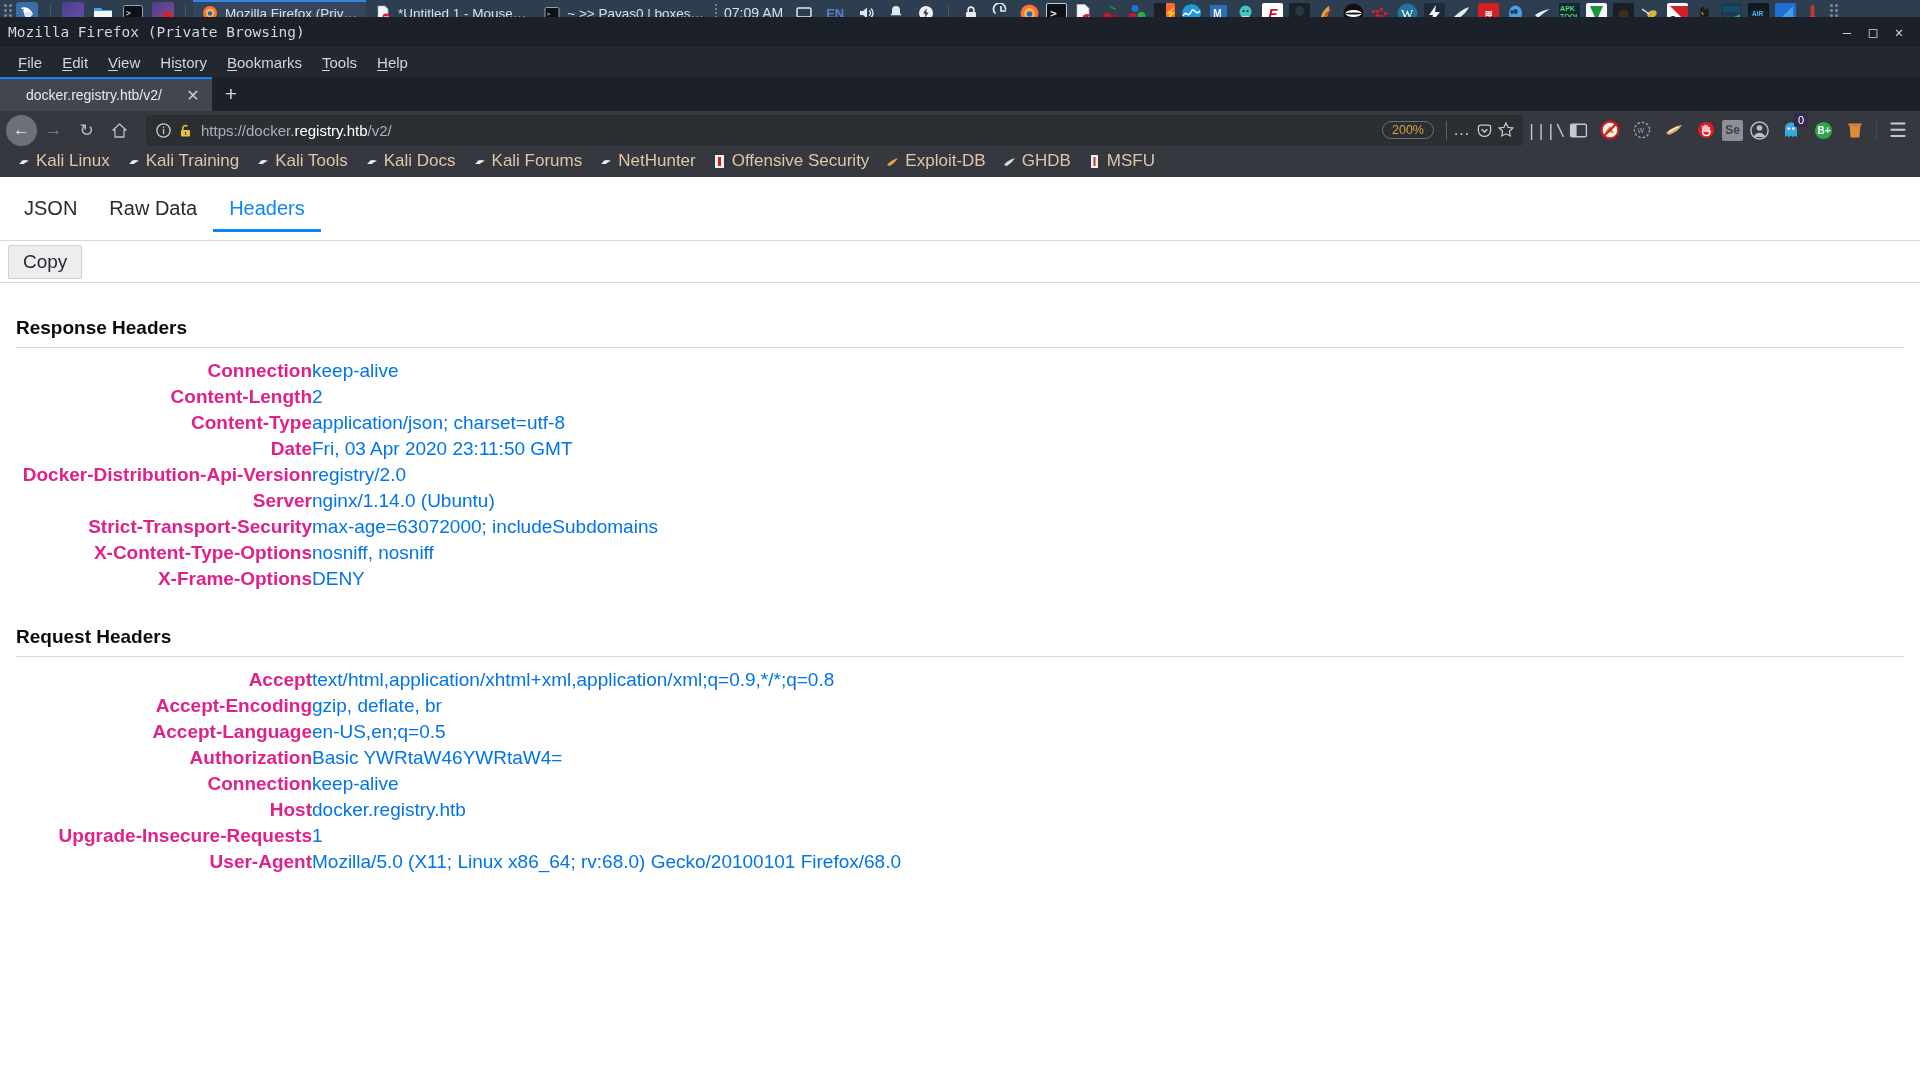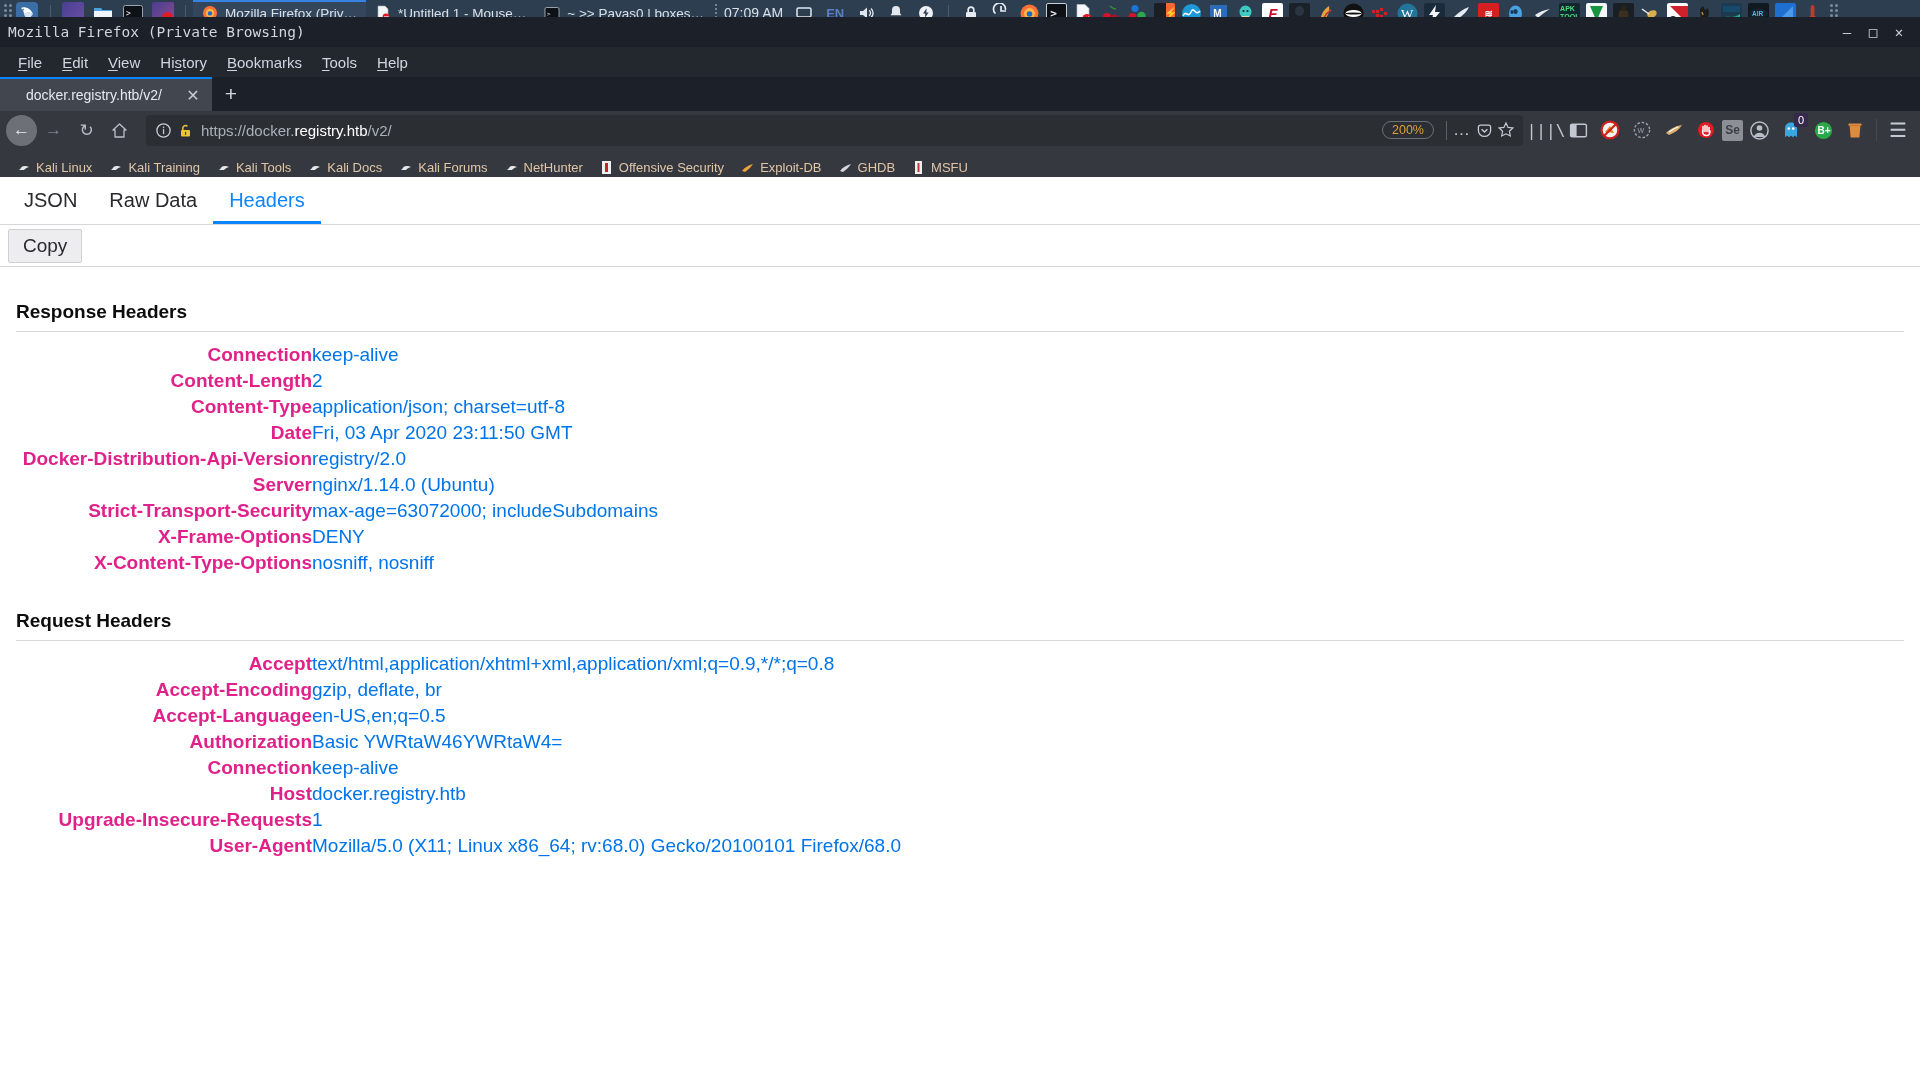--- a/index.html
+++ b/index.html
@@ -114,34 +114,34 @@
   .zoombadge {
     border: 1px solid #6b707a; border-radius: 11px; padding: 1px 9px; font-size: 12.5px;
     color: #d9a23b; margin-right: 8px; flex:none;
   }
   .ub-divider { width:1px; height:19px; background:#5a5f69; margin: 0 4px; flex:none;}
 
   .tbicon { width: 32px; height: 30px; display:flex; align-items:center; justify-content:center;
             flex:none; position:relative; color:#c3c9d3;}
 
   #bookmarks {
-    height: 28px; background: #35383e; display:flex; align-items:flex-end; flex:none;
-    padding-left: 8px; font-size: 13px; color: #e8b48a;
+    height: 28px; background: #35383e; display:flex; align-items:flex-start; flex:none;
+    padding-left: 8px; font-size: 17px; color: #e8b48a;
   }
   .bm { display:flex; align-items:center; gap: 5px; padding: 2px 8px; white-space:nowrap;}
   .bm .bmico { width: 15px; height: 15px; flex:none; position:relative;}
   .bm .bmtxt { color:#e0c5a8; }
 
   
   #page {
     flex: 1; background: #fff; overflow: hidden; position: relative;
   }
   #jsontabs {
-    height: 48px; border-bottom: 1px solid #d7d7db;
-    display:flex; padding-left: 8px;
+    height: 64px; border-bottom: 1px solid #d7d7db;
+    display:flex; align-items:center; padding-left: 8px;
     background: #fff;
   }
   .jtab {
     padding: 0 16px; height: 47px; display:flex; align-items:center;
     font-size: 20px; color: #2a2a2e;
   }
   .jtab.sel { color: #0a84ff; box-shadow: inset 0 -3px 0 0 #0a84ff; }
 
   #jtoolbar {
     height: 42px; border-bottom: 1px solid #d7d7db; display:flex; align-items:center;
@@ -741,26 +741,26 @@
           </tr>
           <tr>
             <td class="hname">Server</td>
             <td class="hval">nginx/1.14.0 (Ubuntu)</td>
           </tr>
           <tr>
             <td class="hname">Strict-Transport-Security</td>
             <td class="hval">max-age=63072000; includeSubdomains</td>
           </tr>
           <tr>
+            <td class="hname">X-Content-Type-Options</td>
+            <td class="hval">nosniff, nosniff</td>
+          </tr>
+          <tr>
             <td class="hname">X-Frame-Options</td>
             <td class="hval">DENY</td>
-          </tr>
-          <tr>
-            <td class="hname">X-Content-Type-Options</td>
-            <td class="hval">nosniff, nosniff</td>
           </tr>
         </tbody>
       </table>
 
       <div class="sect-title">Request Headers</div>
       <div class="sect-rule"></div>
       <table class="hdrs">
         <tbody>
           <tr>
             <td class="hname">Accept</td>

